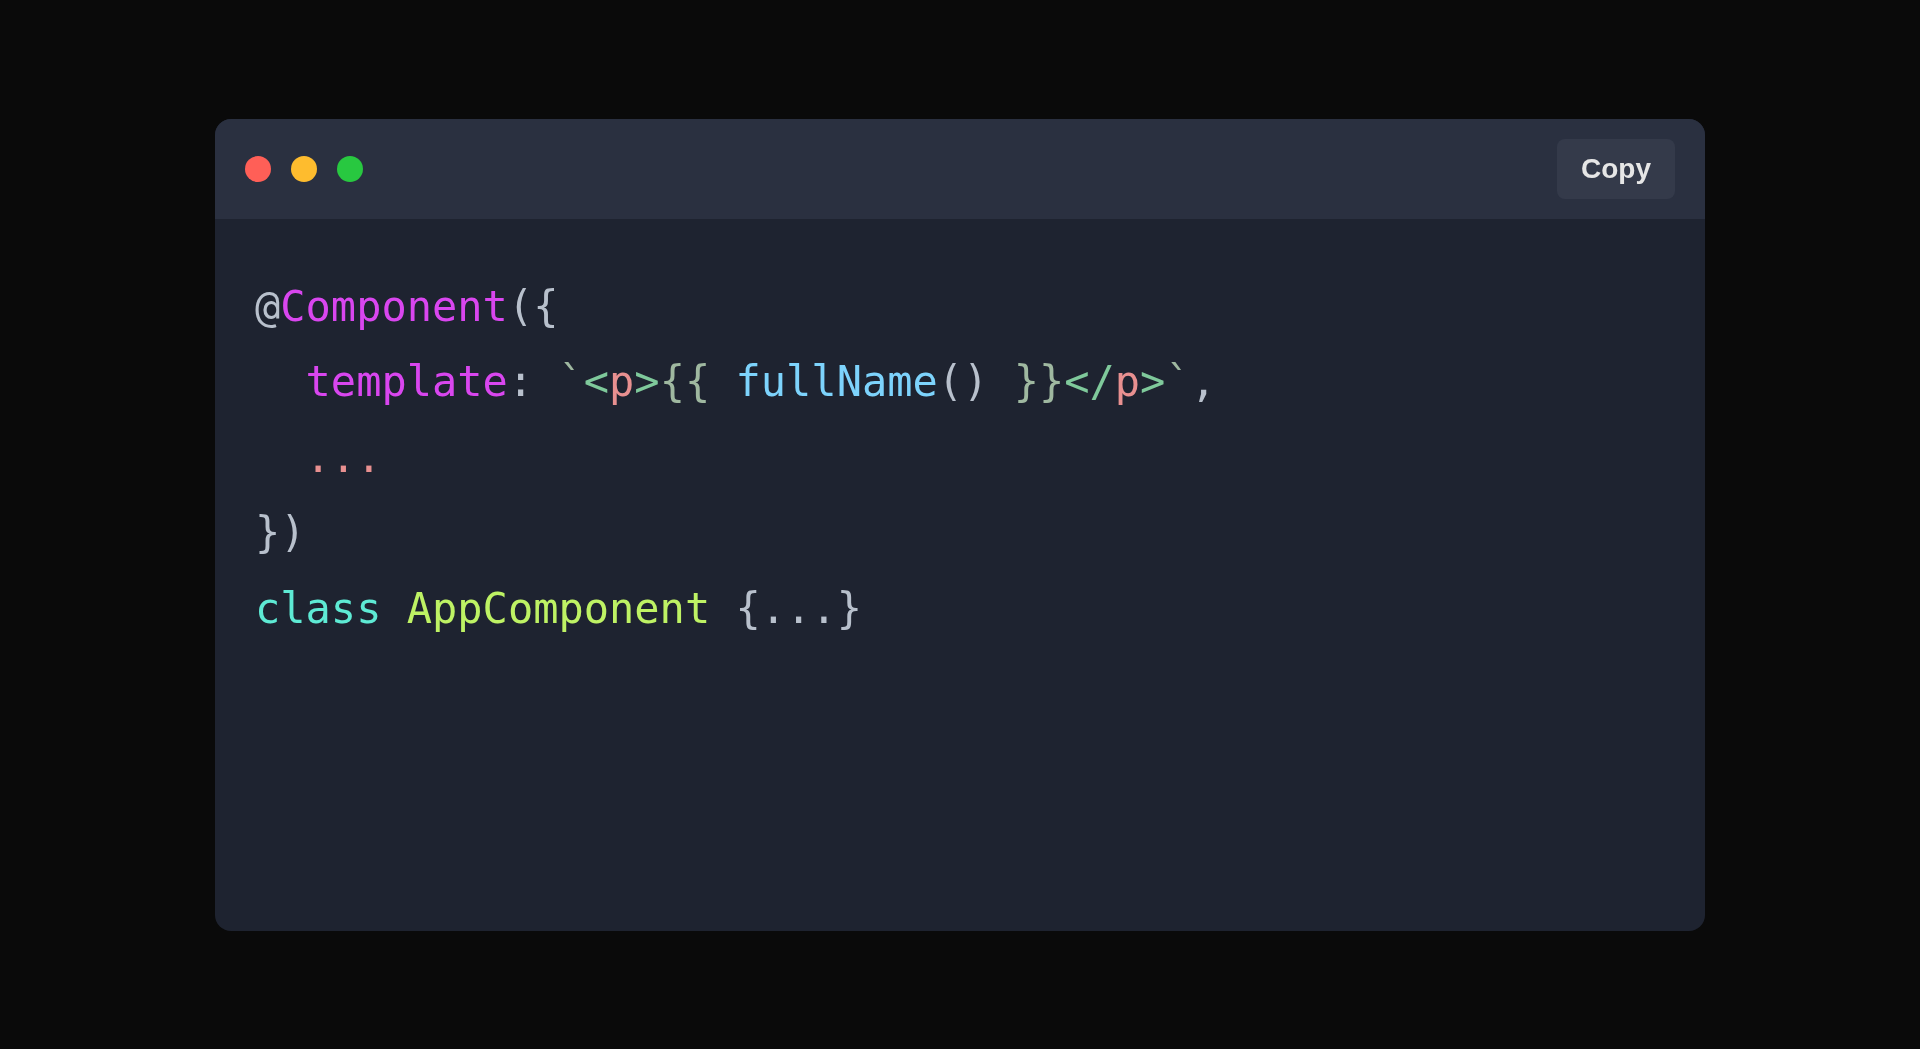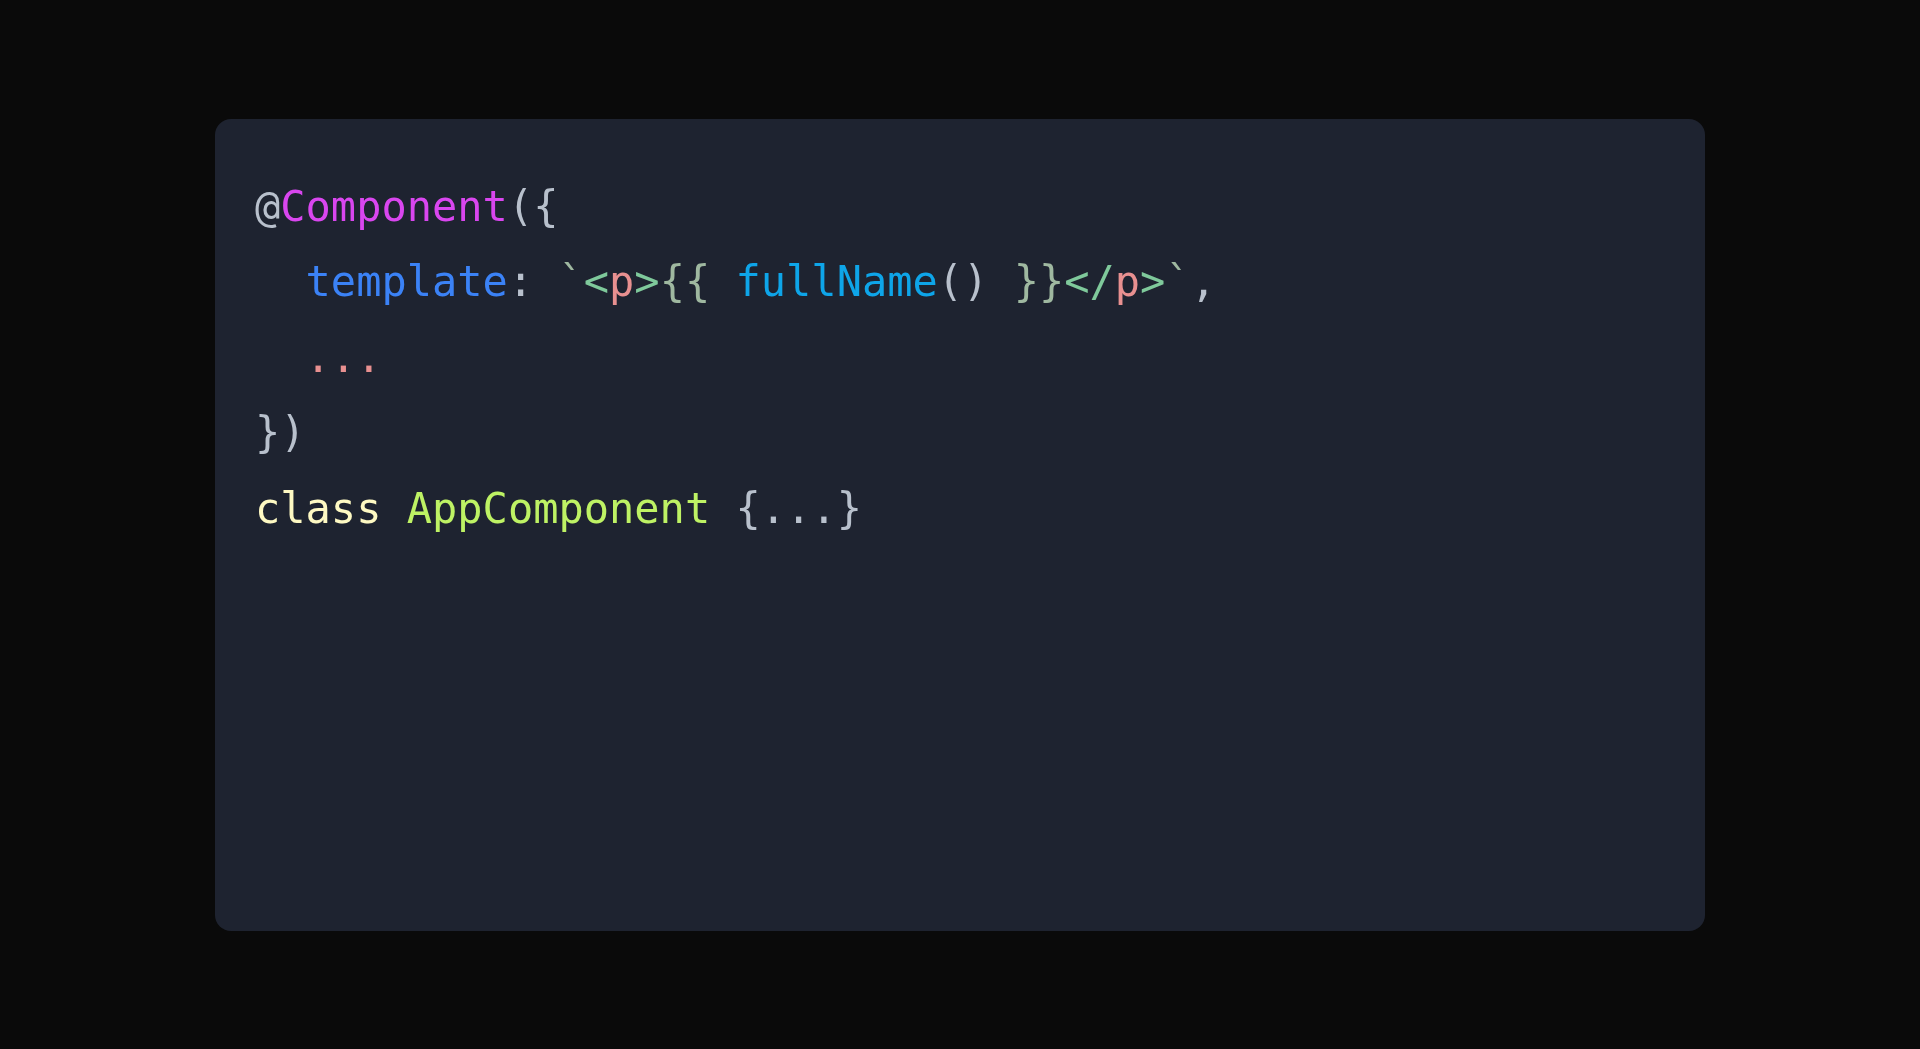--- a/index.html
+++ b/index.html
@@ -69,34 +69,42 @@
       padding: 50px 40px;
       font-size: 42px;
       line-height: 1.8;
       color: #b8c0cc;
       white-space: pre;
     }
     
     .tok-decorator { color: #b8c0cc; }
     .tok-component { color: #d946ef; }
     .tok-punct { color: #b8c0cc; }
-    .tok-key { color: #3b82f6; }
+    .tok-key { color: #d946ef; }
     .tok-backtick { color: #9fb8a0; }
     .tok-tag-open { color: #7fc99b; }
     .tok-tag-name { color: #e89090; }
     .tok-tag-close { color: #7fc99b; }
     .tok-interp { color: #9fb8a0; }
-    .tok-func { color: #0ea5e9; }
+    .tok-func { color: #7dd3fc; }
     .tok-spread { color: #e89090; }
-    .tok-keyword { color: #fef9c3; }
+    .tok-keyword { color: #5eead4; }
     .tok-classname { color: #bef264; }
     .tok-brace { color: #b8c0cc; }
   </style>
 </head>
 <body>
 
 <div class="code-window">
+  <div class="titlebar">
+    <div class="traffic-lights">
+      <div class="traffic-light red"></div>
+      <div class="traffic-light yellow"></div>
+      <div class="traffic-light green"></div>
+    </div>
+    <button class="copy-button">Copy</button>
+  </div>
   <div class="code-area"><span><span class="tok-decorator">@</span><span class="tok-component">Component</span><span class="tok-punct">({</span></span>
 <span><span>  </span><span class="tok-key">template</span><span class="tok-punct">: </span><span class="tok-backtick">`</span><span class="tok-tag-open">&lt;</span><span class="tok-tag-name">p</span><span class="tok-tag-open">&gt;</span><span class="tok-interp">{{ </span><span class="tok-func">fullName</span><span class="tok-punct">()</span><span class="tok-interp"> }}</span><span class="tok-tag-close">&lt;/</span><span class="tok-tag-name">p</span><span class="tok-tag-close">&gt;</span><span class="tok-backtick">`</span><span class="tok-punct">,</span></span>
 <span><span>  </span><span class="tok-spread">...</span></span>
 <span><span class="tok-punct">})</span></span>
 <span><span class="tok-keyword">class</span><span> </span><span class="tok-classname">AppComponent</span><span> </span><span class="tok-brace">{</span><span class="tok-punct">...</span><span class="tok-brace">}</span></span></div>
 </div>
 
 </body></html>

